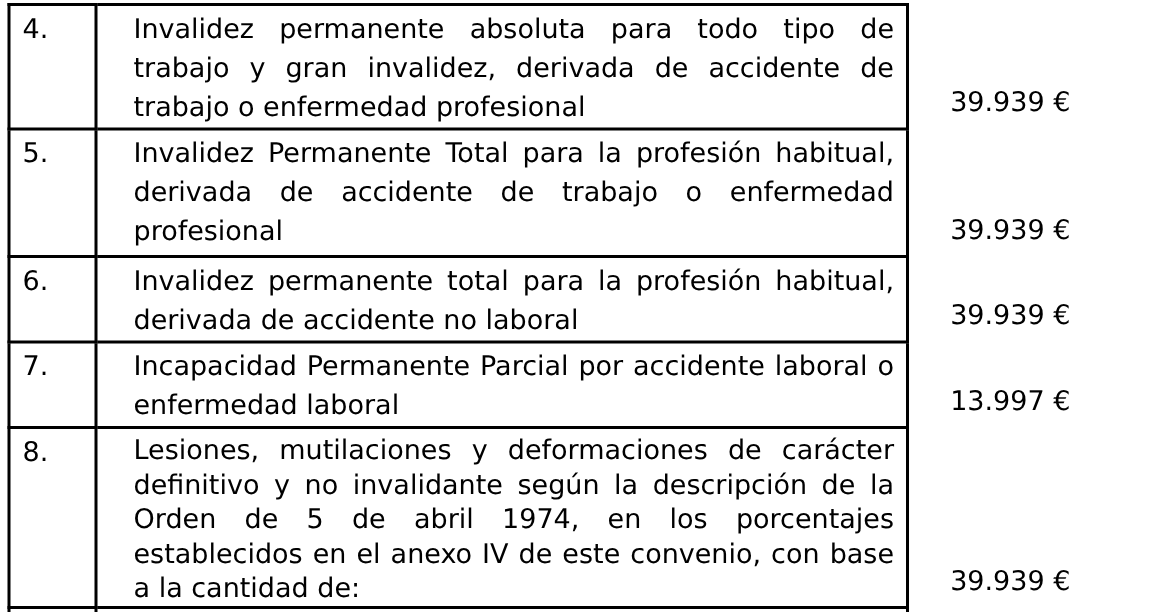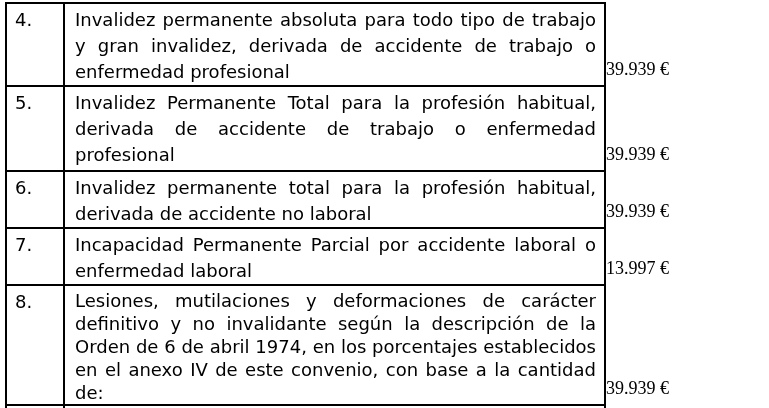--- a/index.html
+++ b/index.html
@@ -32,32 +32,31 @@
     overflow: hidden;
   }
   td.num, td.desc {
     border: 2px solid #000000;
   }
   td.num {
     padding: 3px 2px 0 8px;
     line-height: 26px;
   }
   td.desc {
-    padding: 3px 8px 0 10px;
+    padding: 3px 8px 0 24px;
     text-align: justify;
     line-height: 26px;
   }
   td.amt {
     border: none;
     vertical-align: bottom;
-    text-align: left;
+    text-align: center;
     padding: 0 28px 6px 0;
     line-height: 22px;
     white-space: nowrap;
-    font-family: Liberation Serif, serif;
   }
   tr.r4 { height: 81px; }
   tr.r5 { height: 85px; }
   tr.r6 { height: 57px; }
   tr.r7 { height: 56px; }
   tr.r8 { height: 119px; }
   tr.r8 td.desc { line-height: 23px; }
   tr.partial { height: 30px; }
   tr.partial td { padding: 0; }
 </style>
@@ -87,21 +86,21 @@
         <td class="desc">Invalidez permanente total para la profesión habitual, derivada de accidente no laboral</td>
         <td class="amt">39.939 €</td>
       </tr>
       <tr class="r7">
         <td class="num">7.</td>
         <td class="desc">Incapacidad Permanente Parcial por accidente laboral o enfermedad laboral</td>
         <td class="amt">13.997 €</td>
       </tr>
       <tr class="r8">
         <td class="num">8.</td>
-        <td class="desc">Lesiones, mutilaciones y deformaciones de carácter definitivo y no invalidante según la descripción de la Orden de 6 de abril 1974, en los porcentajes establecidos en el anexo IV de este convenio, con base a la cantidad de:</td>
+        <td class="desc">Lesiones, mutilaciones y deformaciones de carácter definitivo y no invalidante según la descripción de la Orden de 5 de abril 1974, en los porcentajes establecidos en el anexo IV de este convenio, con base a la cantidad de:</td>
         <td class="amt">39.939 €</td>
       </tr>
       <tr class="partial">
         <td class="num"></td>
         <td class="desc"></td>
         <td class="amt"></td>
       </tr>
     </tbody>
   </table>
 </div>

